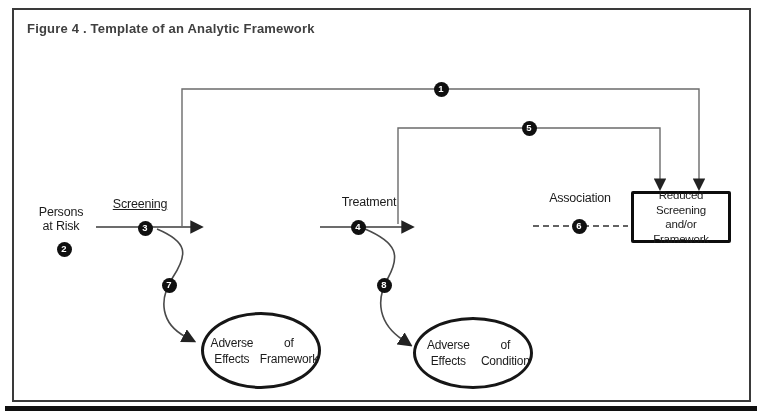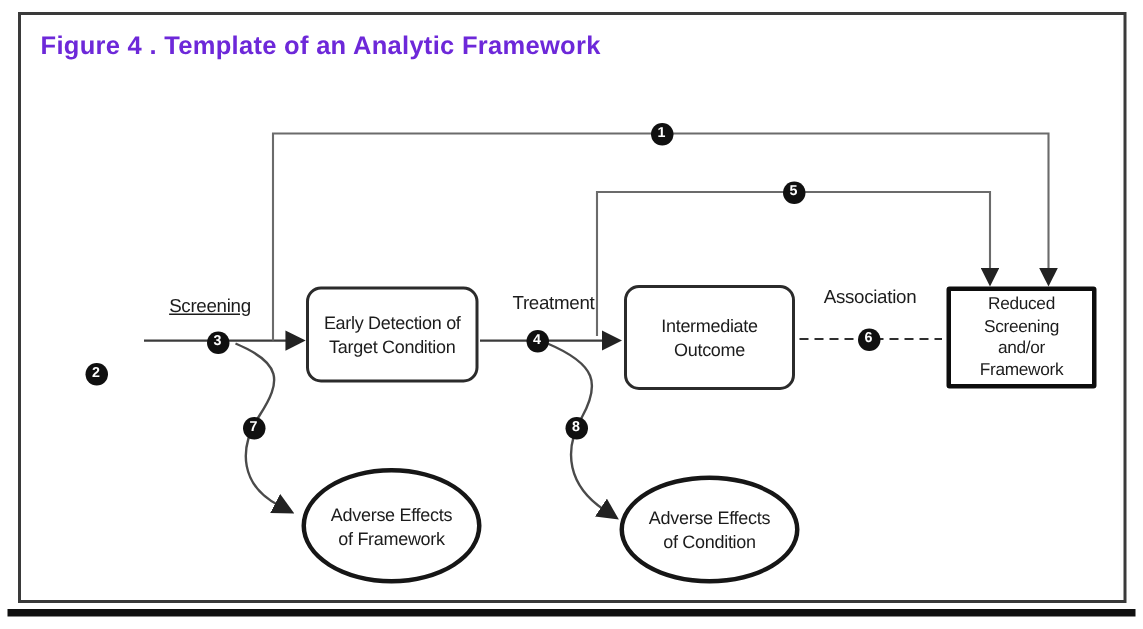--- a/index.html
+++ b/index.html
@@ -6,34 +6,34 @@
   .stage{
     position:relative;width:762px;height:419px;background:#ffffff;overflow:hidden;
     font-family:"Liberation Sans","DejaVu Sans",sans-serif;color:#1d1d1d;
   }
   .figure-frame{
     position:absolute;left:12px;top:8px;width:739px;height:394px;
     border:2px solid #3a3a3a;background:#ffffff;box-sizing:border-box;
   }
   .figure-title{
     position:absolute;left:27px;top:21px;
-    font-size:17px;font-weight:700;color:#6d28d9;letter-spacing:.2px;text-align:right;
+    font-size:13px;font-weight:700;color:#404040;letter-spacing:.2px;text-align:right;
   }
   .connector-layer{position:absolute;left:0;top:0;width:762px;height:419px;pointer-events:none;}
   .node-box{
     position:absolute;box-sizing:border-box;background:#ffffff;
     border:2.5px solid #2b2b2b;border-radius:10px;
     display:flex;flex-direction:column;align-items:center;justify-content:center;
     text-align:center;font-size:12px;line-height:16px;letter-spacing:-0.2px;color:#1c1c1c;
   }
   .node-box.strong{border:3.5px solid #0d0d0d;border-radius:2px;font-size:11.5px;line-height:14.5px;}
   .node-ellipse{
     position:absolute;box-sizing:border-box;background:#ffffff;
     border:3px solid #161616;border-radius:50%;
-    display:flex;flex-direction:column;align-items:center;justify-content:center;
+    display:flex;flex-direction:row;align-items:center;justify-content:center;
     text-align:center;font-size:12px;line-height:16px;letter-spacing:-0.2px;color:#1c1c1c;
   }
   .free-label{
     position:absolute;text-align:center;font-size:12.5px;letter-spacing:-0.2px;color:#1c1c1c;line-height:14px;
   }
   .num-badge{
     position:absolute;width:15px;height:15px;border-radius:50%;background:#101010;
     color:#ffffff;font-size:9.5px;font-weight:700;
     display:flex;align-items:center;justify-content:center;line-height:1;
   }
@@ -64,36 +64,32 @@
 
     <path d="M182,227 V89 H699 V181" stroke="#6b6b6b" stroke-width="1.4" fill="none" marker-end="url(#ah)"></path>
 
     <path d="M398,224 V128 H660 V181" stroke="#6b6b6b" stroke-width="1.4" fill="none" marker-end="url(#ah)"></path>
 
     <path d="M157,229 C188,242 188,254 173,277 C158,300 161,324 186,337" stroke="#4a4a4a" stroke-width="1.6" fill="none" marker-end="url(#ah)"></path>
 
     <path d="M365,229 C398,243 400,256 388,278 C375,301 379,324 403,340" stroke="#4a4a4a" stroke-width="1.6" fill="none" marker-end="url(#ah)"></path>
   </svg>
 
+  <div class="free-label" style="left:26px;top:205px;width:70px;">
+    <span class="tl">Persons</span>
+    <span class="tl">at Risk</span>
+  </div>
 
   <div class="free-label" style="left:103px;top:197px;width:74px;text-decoration:underline;">Screening</div>
   <div class="free-label" style="left:332px;top:195px;width:74px;">Treatment</div>
   <div class="free-label" style="left:543px;top:191px;width:74px;">Association</div>
 
-  <div class="node-box" style="left:204px;top:191px;width:115px;height:64px;">
-    <span class="tl">Early Detection of</span>
-    <span class="tl">Target Condition</span>
-  </div>
 
-  <div class="node-box" style="left:416px;top:190px;width:114px;height:70px;">
-    <span class="tl">Intermediate</span>
-    <span class="tl">Outcome</span>
-  </div>
 
-  <div class="node-box strong" style="left:631px;top:191px;width:100px;height:68px;">
+  <div class="node-box strong" style="left:631px;top:191px;width:100px;height:52px;">
     <span class="tl">Reduced</span>
     <span class="tl">Screening</span>
     <span class="tl">and/or</span>
     <span class="tl">Framework</span>
   </div>
 
   <div class="node-ellipse" style="left:201px;top:312px;width:120px;height:77px;">
     <span class="tl">Adverse Effects</span>
     <span class="tl">of Framework</span>
   </div>

